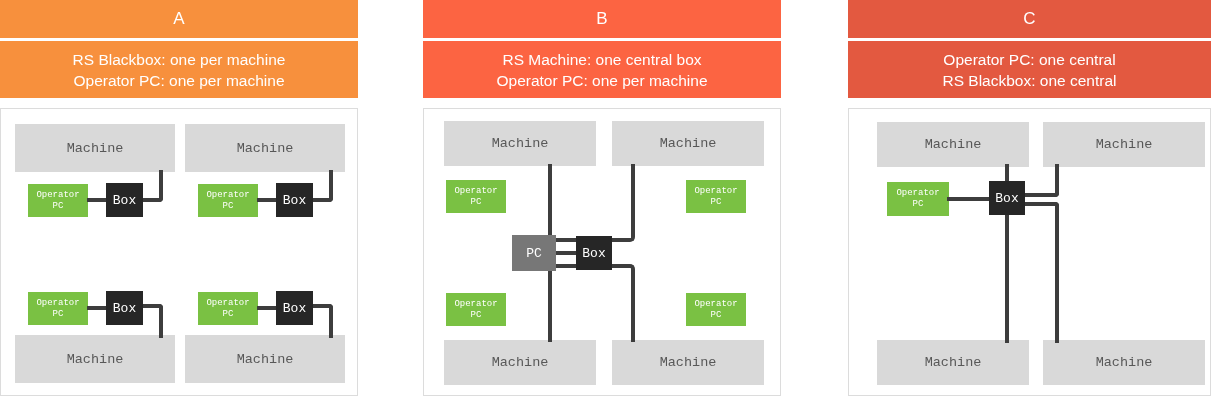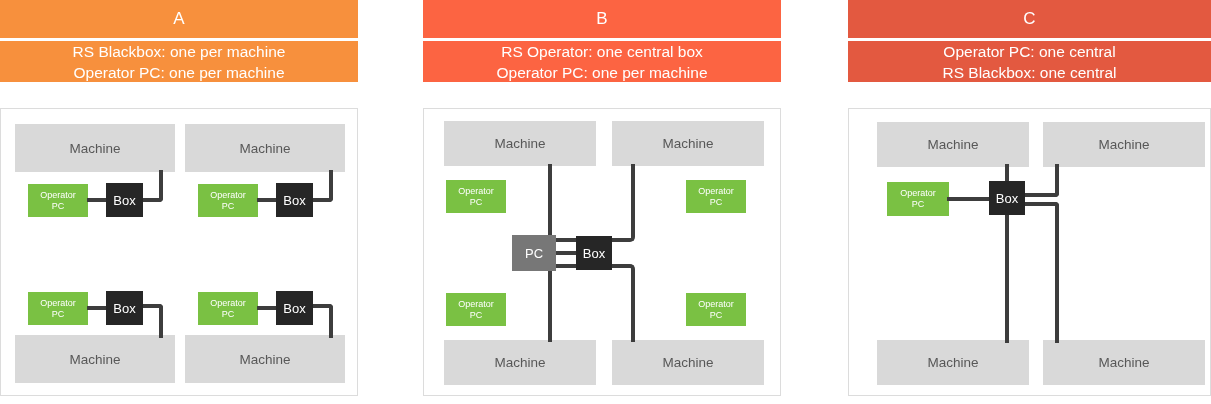--- a/index.html
+++ b/index.html
@@ -14,35 +14,35 @@
   .panel.a{left:0px;width:358px;}
   .panel.b{left:423px;width:358px;}
   .panel.c{left:848px;width:363px;}
 
   .title-bar{
     position:absolute;left:0;top:0;right:0;height:38px;
     display:flex;align-items:center;justify-content:center;
     color:#ffffff;font-size:17px;letter-spacing:.3px;
   }
   .sub-bar{
-    position:absolute;left:0;top:41px;right:0;height:41px;
+    position:absolute;left:0;top:41px;right:0;height:57px;
     display:flex;flex-direction:column;align-items:center;justify-content:center;
     color:#ffffff;font-size:15.5px;line-height:21px;
   }
   .sub-bar .ln{white-space:nowrap;}
 
   .body-box{
     position:absolute;left:0;top:108px;right:0;bottom:8px;
     background:#ffffff;border:1px solid #dcdcdc;
     overflow:hidden;
   }
 
   
   .node{position:absolute;box-sizing:border-box;display:flex;
-        align-items:center;justify-content:center;text-align:center;}
+        align-items:center;justify-content:center;text-align:center;font-family:Liberation Mono, monospace;}
   .machine{background:#d9d9d9;color:#585858;font-size:13.5px;}
   .oppc{background:#7ac143;color:#ffffff;font-size:9px;line-height:11px;}
   .blackbox{background:#262626;color:#ffffff;font-size:13px;z-index:6;}
   .graypc{background:#777777;color:#ffffff;font-size:13px;z-index:6;}
 
   
   .wire{position:absolute;background:#3d3d3d;z-index:4;}
   .wire.h{height:4px;}
   .wire.v{width:4px;}
   .elbow{position:absolute;border-color:#3d3d3d;border-style:solid;
@@ -100,21 +100,21 @@
       <div class="elbow" style="left:310px;top:195px;width:22px;height:34px;border-right-width:4px;border-top-width:4px;border-top-right-radius:4px;"></div>
       <div class="node machine" style="left:184px;top:226px;width:160px;height:48px;">Machine</div>
     </div>
   </div>
 
   <div class="panel b">
     <div class="title-bar" style="background:#FC6442">
       <span>B</span>
     </div>
     <div class="sub-bar" style="background:#FC6442">
-      <span class="ln">RS Operator: one central box</span>
+      <span class="ln">RS Machine: one central box</span>
       <span class="ln">Operator PC: one per machine</span>
     </div>
 
     <div class="body-box">
 
       <div class="node machine" style="left:20px;top:12px;width:152px;height:45px;">Machine</div>
       <div class="node machine" style="left:188px;top:12px;width:152px;height:45px;">Machine</div>
       <div class="node machine" style="left:20px;top:231px;width:152px;height:45px;">Machine</div>
       <div class="node machine" style="left:188px;top:231px;width:152px;height:45px;">Machine</div>
 

